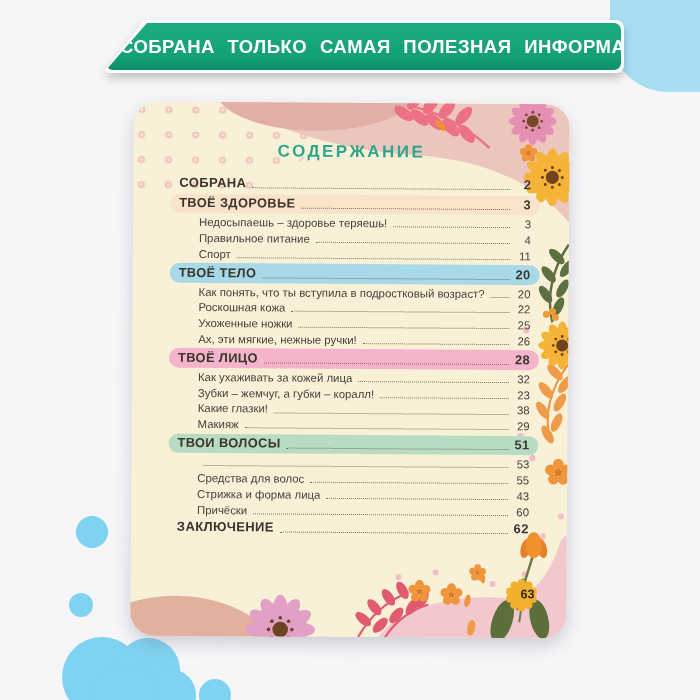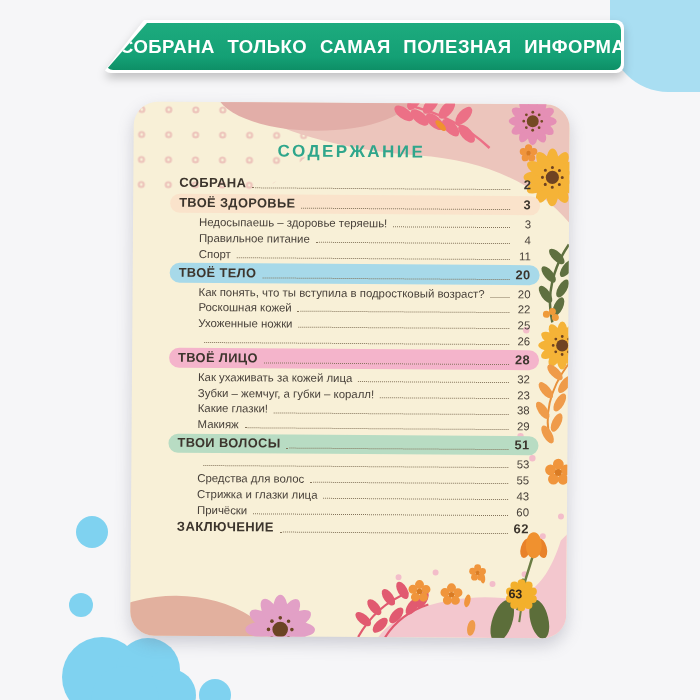--- a/index.html
+++ b/index.html
@@ -56,21 +56,21 @@
     font-weight:800;font-size:12.8px;letter-spacing:0.4px;
   }
   .toc-row.item{margin:1.2px 0;padding-left:20px;font-size:11.4px;color:#48413a;}
   .toc-row .dots{
     flex:1;align-self:flex-end;
     border-bottom:1.7px dotted #83735a;
     margin:0 5px 3.5px 6px;min-width:10px;
   }
   .toc-row .num{flex:none;min-width:16px;text-align:right;}
   .corner-num{
-    position:absolute;left:378px;top:483px;width:26px;text-align:left;
+    position:absolute;left:378px;top:483px;width:26px;text-align:right;
     font-size:12.5px;font-weight:800;color:#33271a;z-index:4;
   }
 </style>
 </head>
 <body>
 
 <div class="blob-tr"></div>
 <svg class="blob-bl" width="240" height="185">
   <g fill="#7fd2f0">
     <circle cx="62" cy="17" r="16"></circle>
@@ -313,30 +313,31 @@
         <span class="label">ТВОЁ ТЕЛО</span>
         <span class="dots"></span>
         <span class="num">20</span>
       </div>
       <div class="toc-row item">
         <span class="label">Как понять, что ты вступила в подростковый возраст?</span>
         <span class="dots"></span>
         <span class="num">20</span>
       </div>
       <div class="toc-row item">
-        <span class="label">Роскошная кожей</span>
+        <span class="label">Роскошная кожа</span>
         <span class="dots"></span>
         <span class="num">22</span>
       </div>
       <div class="toc-row item">
         <span class="label">Ухоженные ножки</span>
         <span class="dots"></span>
         <span class="num">25</span>
       </div>
       <div class="toc-row item">
+        <span class="label">Ах, эти мягкие, нежные ручки!</span>
         <span class="dots"></span>
         <span class="num">26</span>
       </div>
       <div class="toc-row section" style="background: rgb(244, 180, 203);">
         <span class="label">ТВОЁ ЛИЦО</span>
         <span class="dots"></span>
         <span class="num">28</span>
       </div>
       <div class="toc-row item">
         <span class="label">Как ухаживать за кожей лица</span>
@@ -366,21 +367,21 @@
       <div class="toc-row item">
         <span class="dots"></span>
         <span class="num">53</span>
       </div>
       <div class="toc-row item">
         <span class="label">Средства для волос</span>
         <span class="dots"></span>
         <span class="num">55</span>
       </div>
       <div class="toc-row item">
-        <span class="label">Стрижка и глазки лица</span>
+        <span class="label">Стрижка и форма лица</span>
         <span class="dots"></span>
         <span class="num">43</span>
       </div>
       <div class="toc-row item">
         <span class="label">Причёски</span>
         <span class="dots"></span>
         <span class="num">60</span>
       </div>
       <div class="toc-row h1">
         <span class="label">ЗАКЛЮЧЕНИЕ</span>

